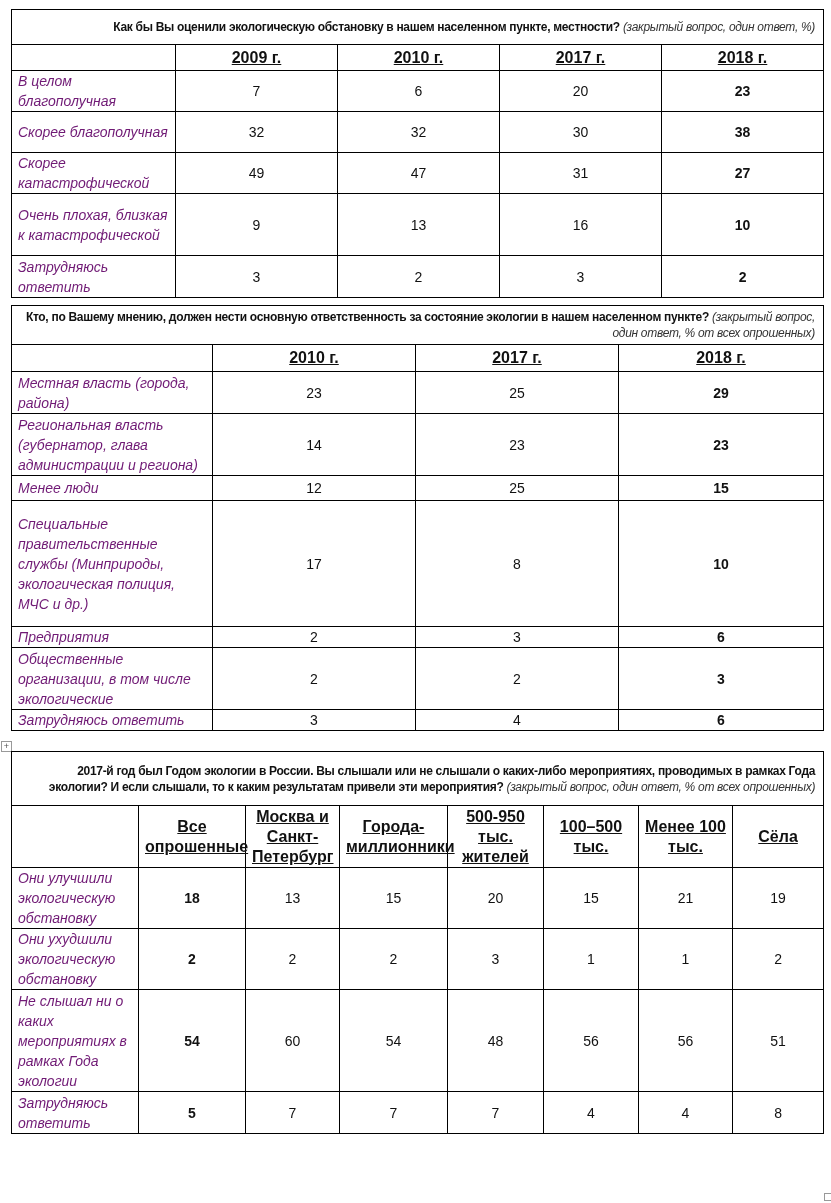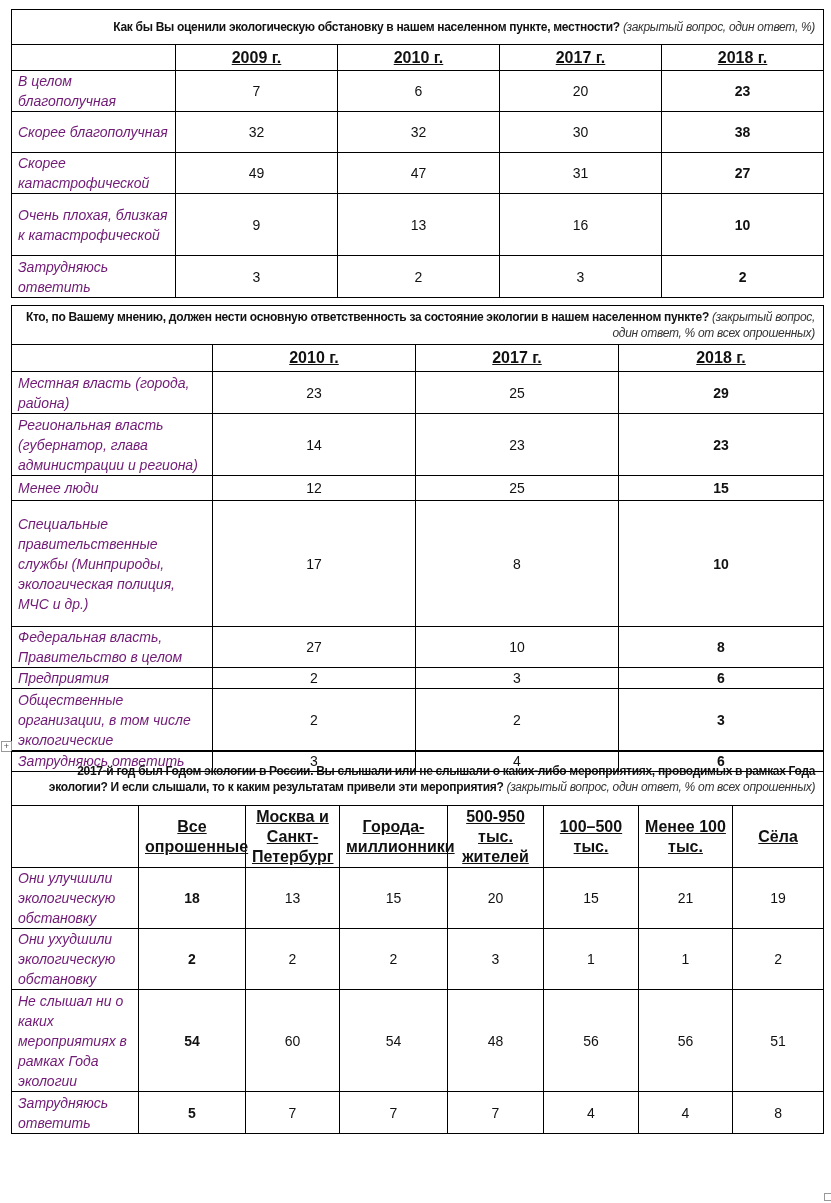--- a/index.html
+++ b/index.html
@@ -121,26 +121,20 @@
     <td class="val">12</td>
     <td class="val">25</td>
     <td class="val b">15</td>
   </tr>
   <tr style="height:126px">
     <td class="lbl">Специальные правительственные службы (Минприроды, экологическая полиция, МЧС и др.)</td>
     <td class="val">17</td>
     <td class="val">8</td>
     <td class="val b">10</td>
   </tr>
-  <tr style="height:36px">
-    <td class="lbl">Федеральная власть, Правительство в целом</td>
-    <td class="val">27</td>
-    <td class="val">10</td>
-    <td class="val b">8</td>
-  </tr>
   <tr style="height:21px">
     <td class="lbl">Предприятия</td>
     <td class="val">2</td>
     <td class="val">3</td>
     <td class="val b">6</td>
   </tr>
   <tr style="height:62px">
     <td class="lbl">Общественные организации, в том числе экологические</td>
     <td class="val">2</td>
     <td class="val">2</td>

